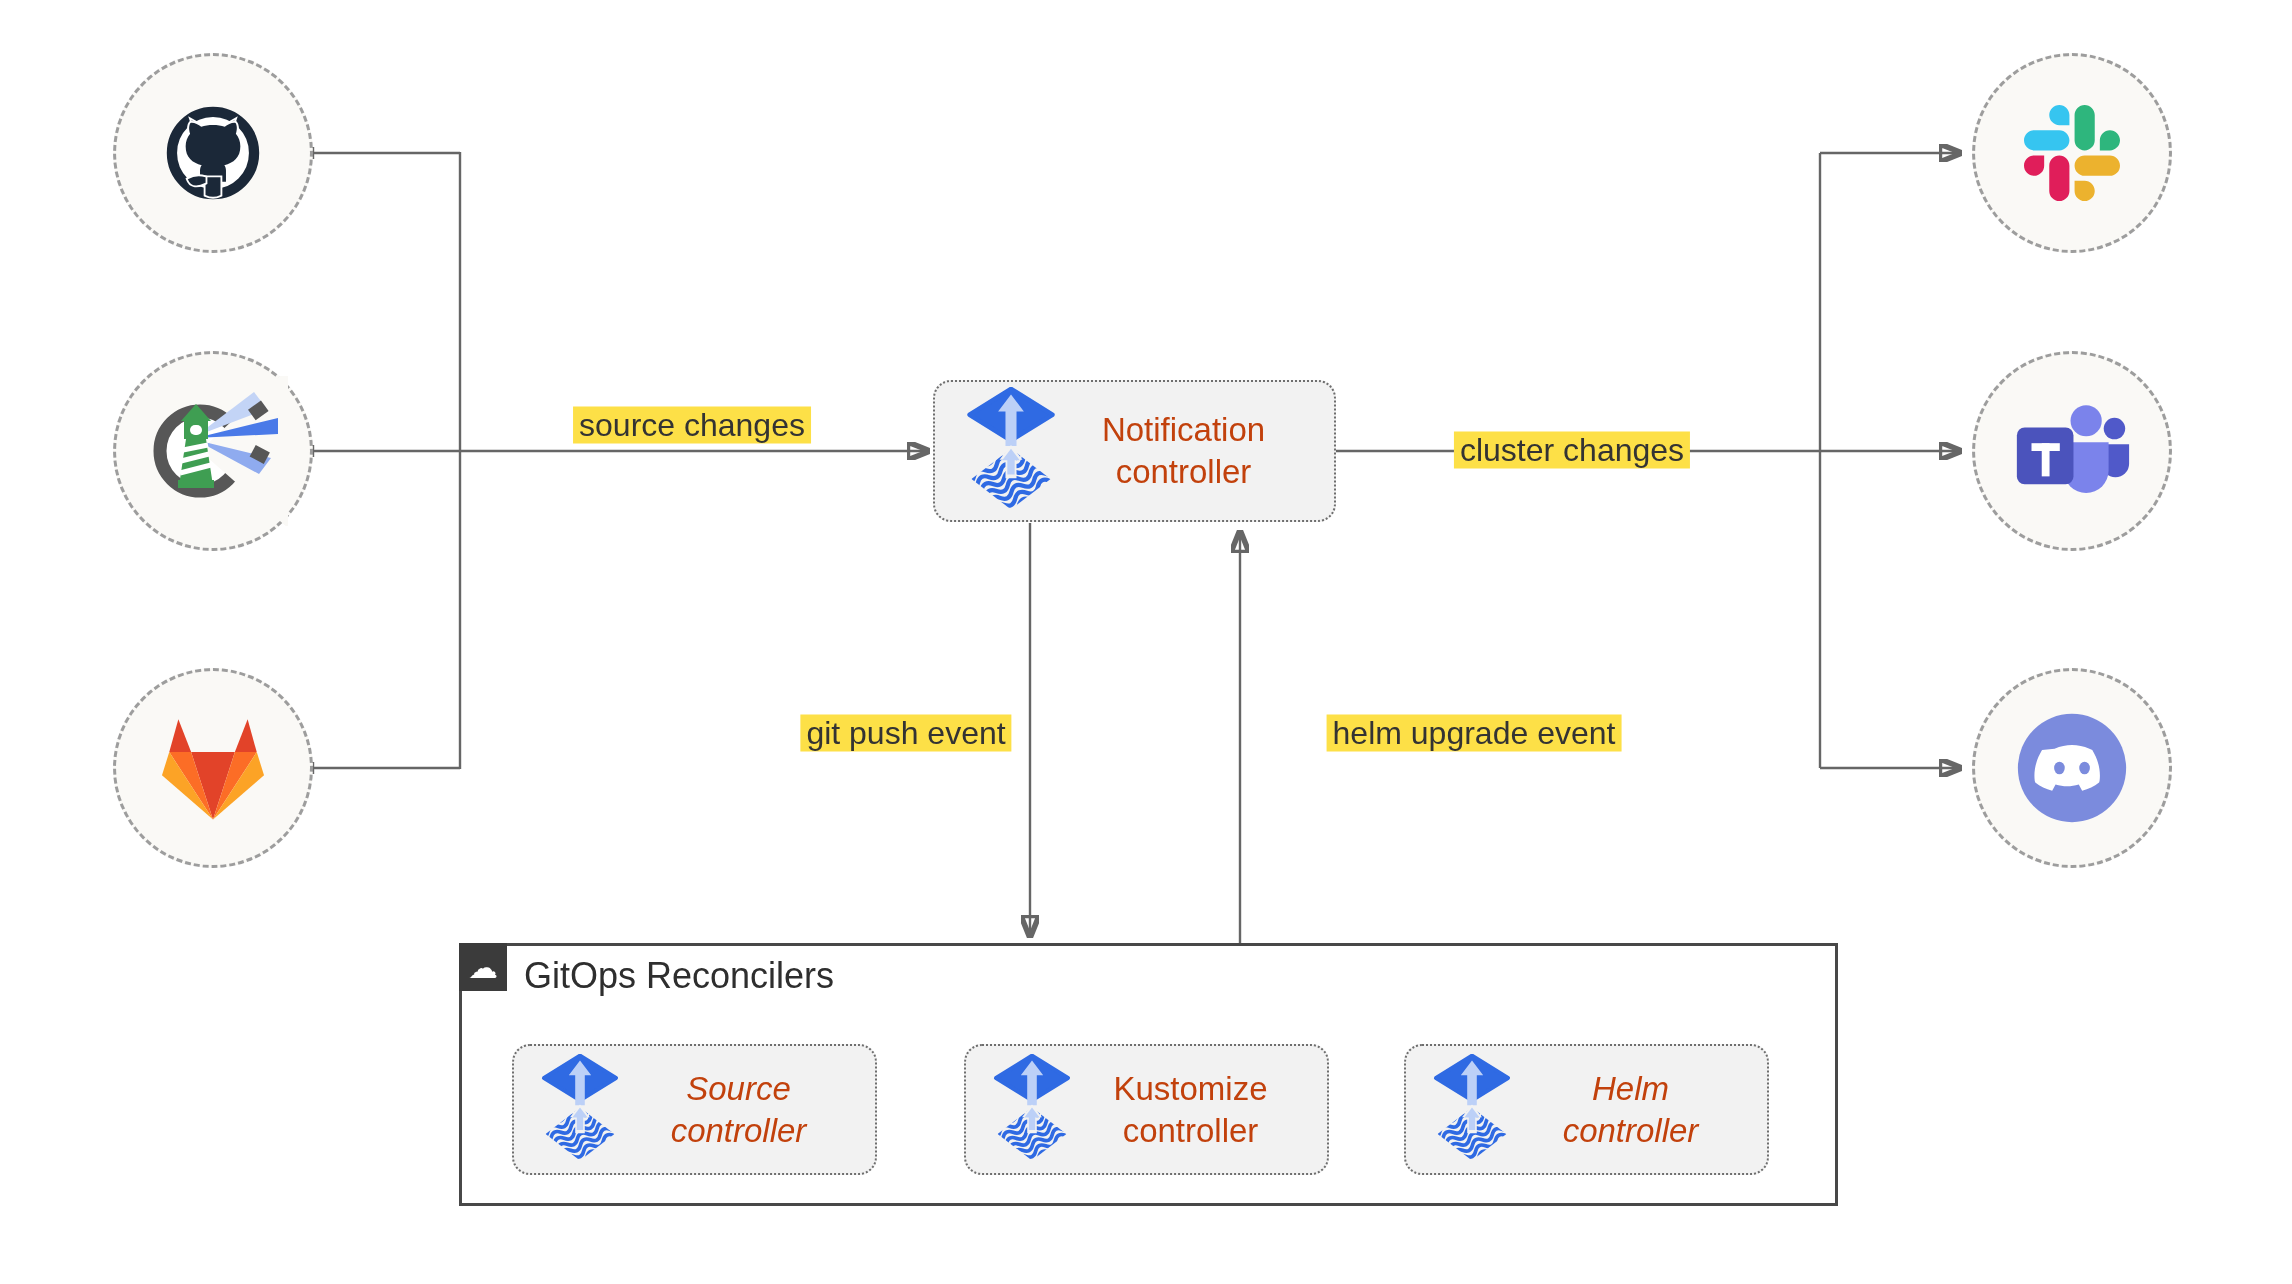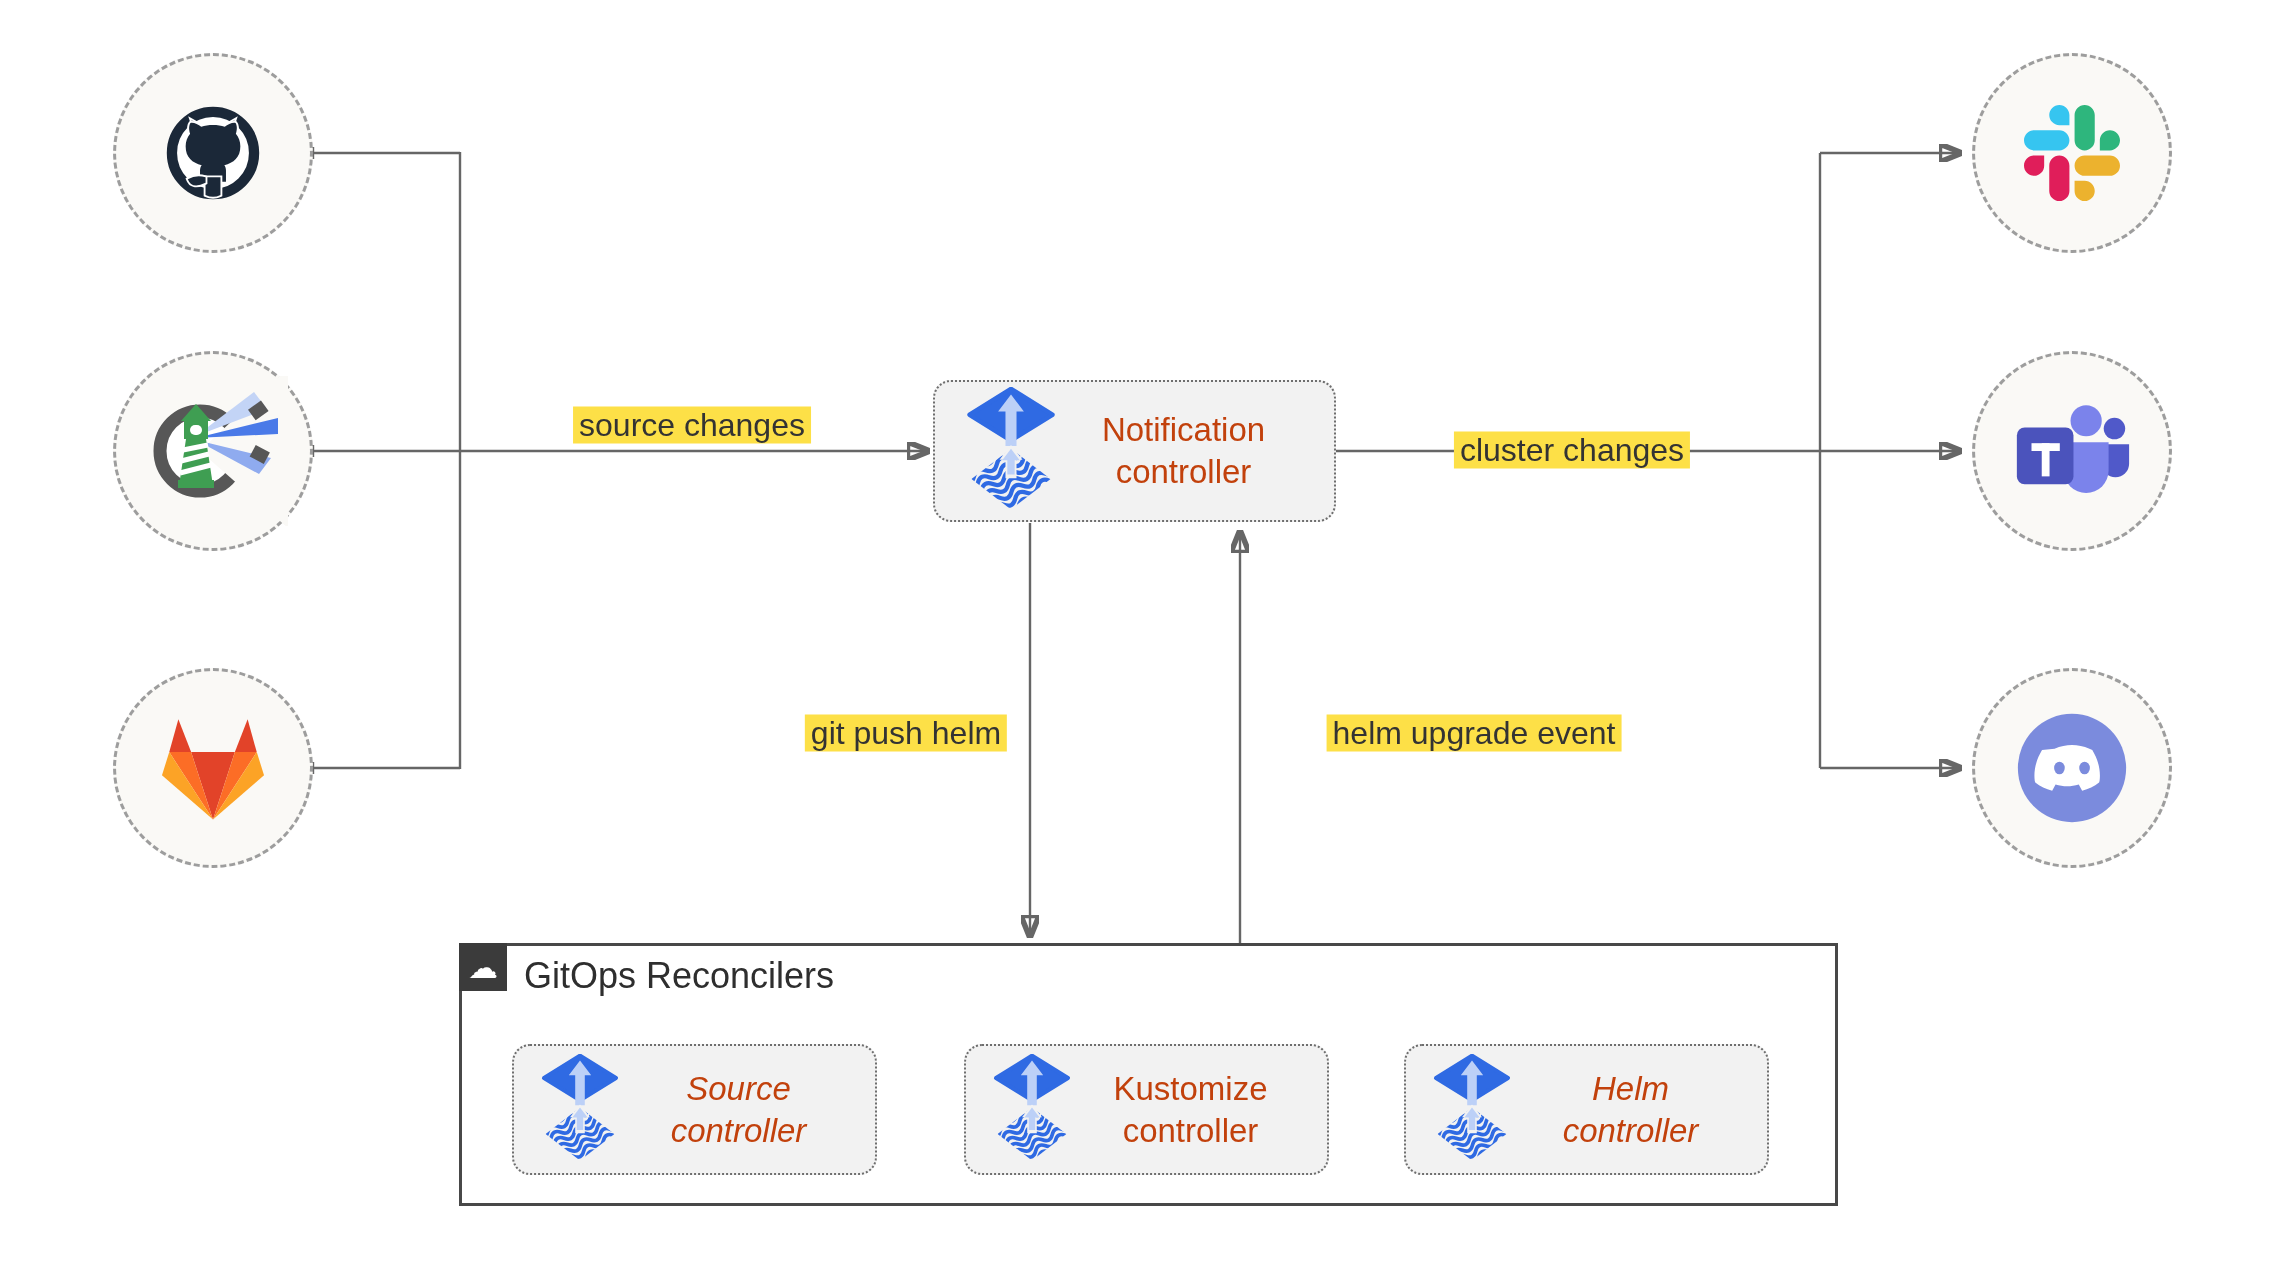--- a/index.html
+++ b/index.html
@@ -175,21 +175,21 @@
       </svg>
   </span>
   <div class="lbl">
     <div>Notification</div>
     <div>controller</div>
   </div>
 </div>
 
 <div class="edge-label" style="left:692px;top:425px;">source changes</div>
 <div class="edge-label" style="left:1572px;top:450px;">cluster changes</div>
-<div class="edge-label" style="left:906px;top:733px;">git push helm</div>
+<div class="edge-label" style="left:906px;top:733px;">git push event</div>
 <div class="edge-label" style="left:1474px;top:733px;">helm upgrade event</div>
 
 <div class="group">
   <div class="group-badge">
     <span>☁</span>
   </div>
   <div class="group-title">GitOps Reconcilers</div>
 </div>
 
 <div class="node" style="left:512px;top:1044px;width:365px;height:131px;padding:0 18px 0 26px;font-style:italic;">

